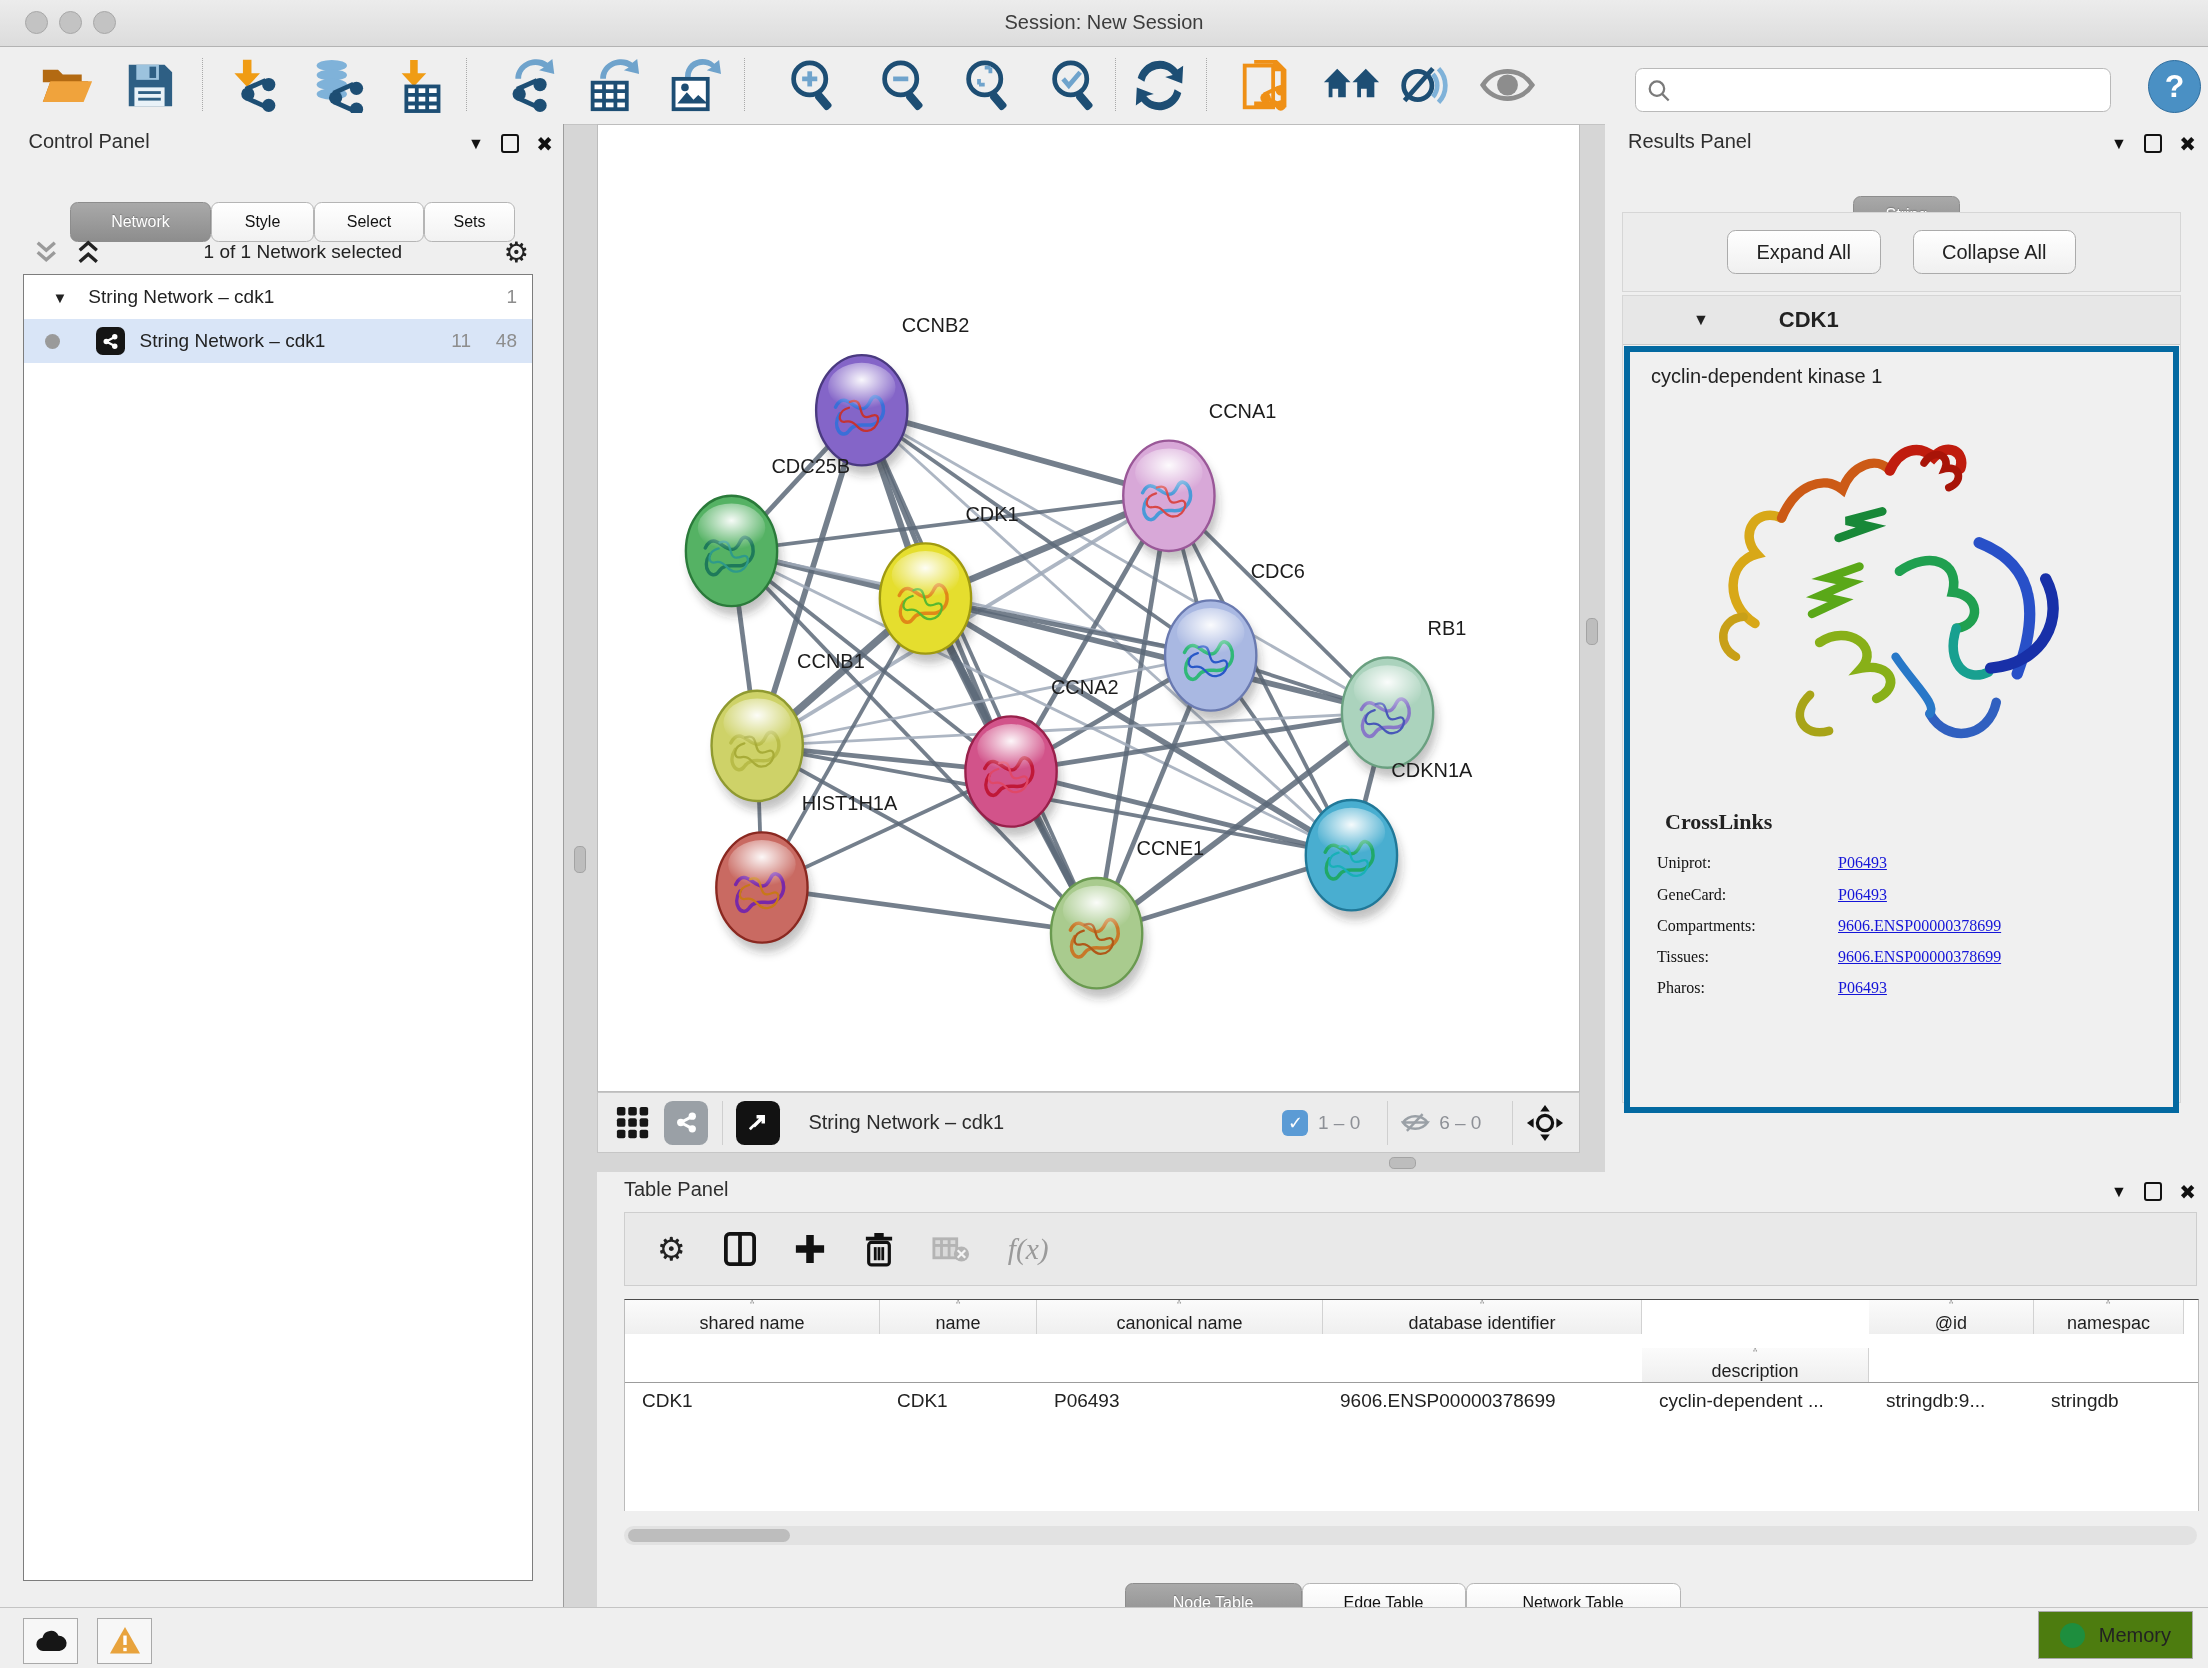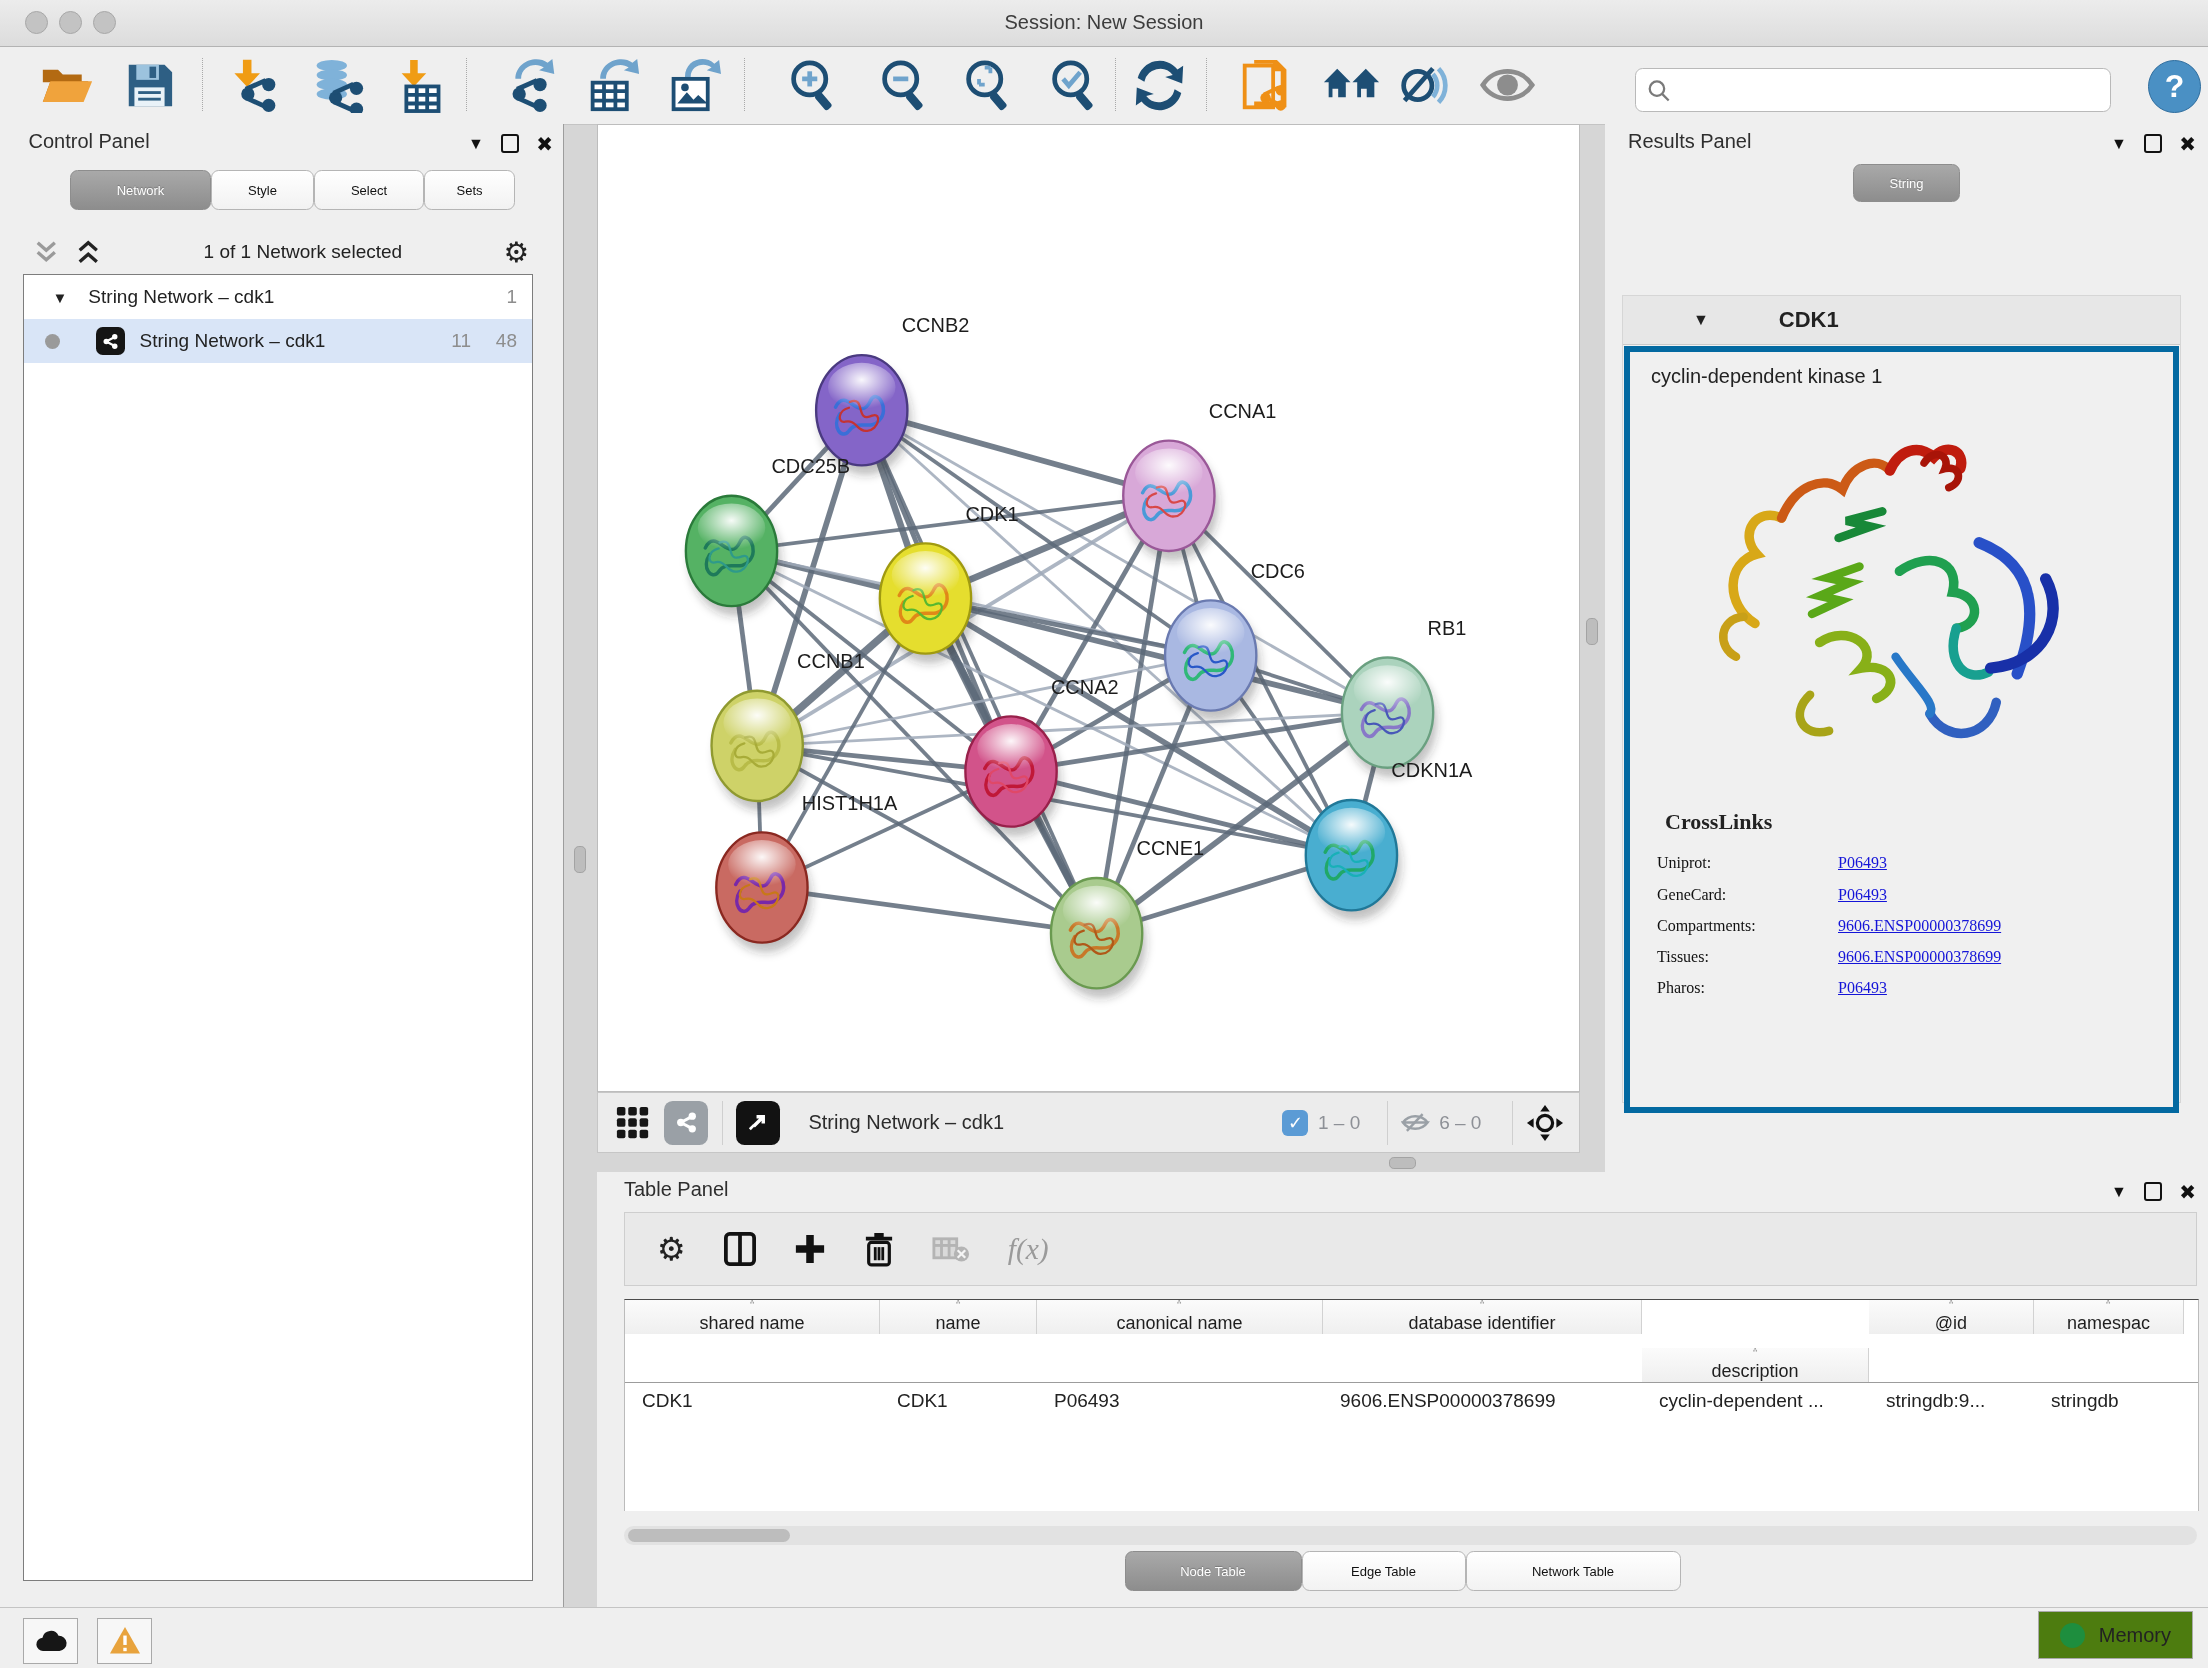--- a/index.html
+++ b/index.html
@@ -21,21 +21,21 @@
   .tsep{position:absolute;top:11.4px;width:0;height:53px;border-left:1.9px dotted #a9a9a9;}
   #search-box{position:absolute;left:1635px;top:21px;width:476px;height:44px;background:#fff;border:1px solid #b9b9b9;border-radius:7.6px;display:flex;align-items:center;padding:0 11.4px;box-sizing:border-box;}
   #search-box input{border:none;outline:none;font-size:19px;width:100%;background:transparent;}
   #help-btn{position:absolute;left:2148px;top:13.3px;width:51px;height:51px;border-radius:50%;background:#4a90c4;border:1.9px solid #2e6d9e;color:#fff;font-size:32px;font-weight:bold;display:flex;align-items:center;justify-content:center;}
   
   .panel-title{font-size:20px;color:#2e2e2e;}
   .panel-ctrls{position:absolute;display:flex;gap:17px;align-items:center;}
   .caret{font-size:16px;color:#111;}
   .floatbox{width:14.3px;height:14.3px;border:2.4px solid #111;border-radius:2.9px;}
   .closex{font-size:20px;color:#111;font-weight:bold;}
-  .tab{height:40px;border:1px solid #b5b5b5;background:linear-gradient(#ffffff,#f2f2f2);border-radius:7.6px;display:flex;align-items:center;justify-content:center;font-size:13px;color:#111;padding:0 25px;box-sizing:border-box;}
+  .tab{height:40px;border:1px solid #b5b5b5;background:linear-gradient(#ffffff,#f2f2f2);border-radius:7.6px;display:flex;align-items:center;justify-content:center;font-size:16px;color:#111;padding:0 25px;box-sizing:border-box;margin-top:32px;}
   .tab.sel{background:linear-gradient(#a9a9a9,#8d8d8d);color:#fff;border-color:#8d8d8d;text-shadow:0 -1px 1px rgba(0,0,0,.25);}
   
   #control-panel{left:0;top:124px;width:563px;height:1484px;background:#efefef;}
   #cp-tabs{left:70px;top:46px;display:flex;}
   #cp-subhdr{left:0;top:105px;width:563px;height:46px;display:flex;align-items:center;}
   #tree-box{left:23px;top:150px;width:508px;height:1305px;background:#fff;border:1.4px solid #7d7d7d;}
   .tree-row{height:44px;display:flex;align-items:center;font-size:19px;position:relative;}
   .tree-row.sel{background:#d9e5f7;}
   .tree-num{color:#8d8d8d;font-size:19px;position:absolute;}
   .share-badge{width:28.5px;height:28.5px;background:#151515;border-radius:6.7px;display:flex;align-items:center;justify-content:center;}
@@ -528,20 +528,24 @@
 
 <div id="results-panel" class="abs">
   <div class="abs panel-title" style="left:23px;top:5.7px">Results Panel</div>
   <div class="panel-ctrls" style="left:506px;top:7.6px">
     <span class="caret">▼</span>
     <span class="floatbox"></span>
     <span class="closex">✖</span>
   </div>
   <div class="abs" style="left:0;top:40px;width:603px;display:flex;justify-content:center">
     <div class="tab sel" style="width:107px;height:38px">String</div>
+  </div>
+  <div id="rp-box1" class="abs">
+    <div class="rp-btn">Expand All</div>
+    <div class="rp-btn">Collapse All</div>
   </div>
   <div id="rp-box2" class="abs">
     <div id="cdk1-hdr">
       <span style="margin-left:70px;font-size:16px">▼</span>
       <span style="margin-left:70px;font-size:22px;font-weight:bold">CDK1</span>
     </div>
     <div id="cdk1-body">
       <div style="position:absolute;left:21px;top:13.3px;font-size:20px">cyclin-dependent kinase 1</div>
       <svg width="399" height="371" viewBox="0 0 420 390" style="position:absolute;left:68px;top:67px">
         <g fill="none" stroke-linecap="round">

